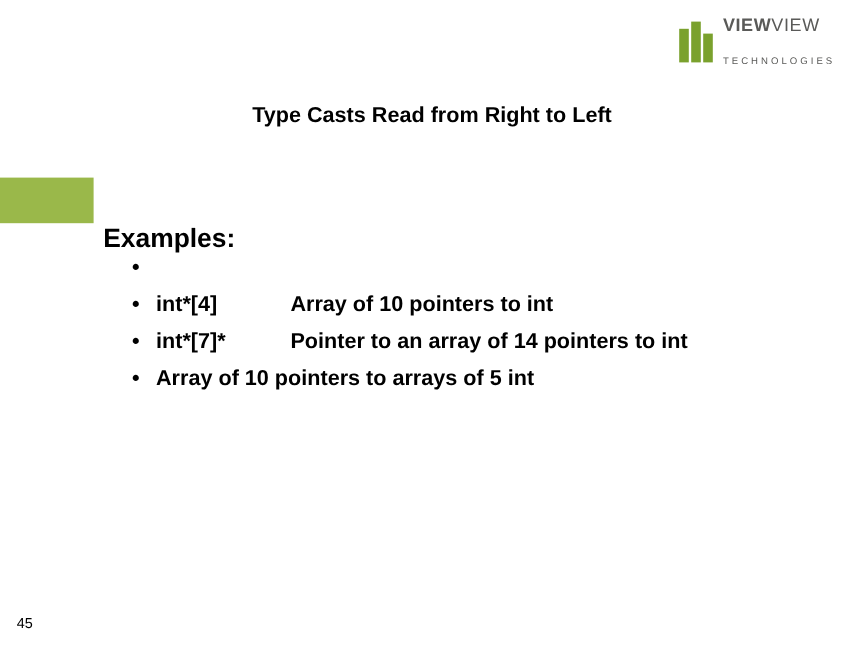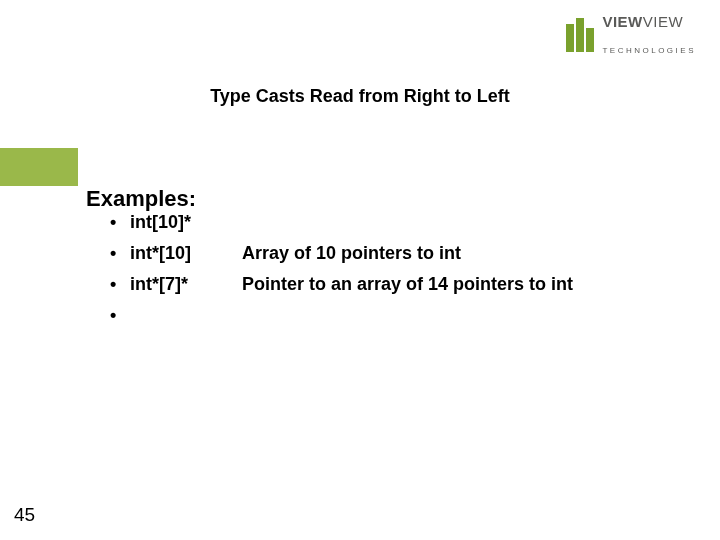--- a/index.html
+++ b/index.html
@@ -16,21 +16,21 @@
   .logo-text .t1 .thin { font-weight: normal; }
   .logo-text .t2 { font-size: 8px; letter-spacing: 2.5px; margin-top: 18px; }
   .title { position: absolute; top: 86px; left: 0; width: 720px; text-align: center; font-size: 18px; font-weight: bold; }
   .sidebar-block { position: absolute; top: 148px; left: 0; width: 78px; height: 38px; background: #9ab84a; }
   .subtitle { position: absolute; top: 150px; left: 86px; font-size: 22px; font-weight: bold; margin-top: 36px; }
   .list { position: absolute; top: 212px; left: 110px; font-size: 18px; font-weight: bold; }
   .list .row { display: flex; margin-bottom: 10px; }
   .list .bullet { width: 20px; flex: 0 0 20px; }
   .list .code { width: 112px; flex: 0 0 112px; }
   .list .desc { flex: 1; }
-  .pagenum { position: absolute; left: 14px; bottom: 14px; font-size: 19px; color: #000; }
+  .pagenum { position: absolute; left: 14px; bottom: 14px; font-size: 12px; color: #000; }
 </style>
 </head>
 <body>
 
 <div class="slide">
 
   <div class="logo">
     <div class="logo-bars">
       <div class="bar b1"></div>
       <div class="bar b2"></div>
@@ -45,31 +45,31 @@
   </div>
 
   <div class="title">Type Casts Read from Right to Left</div>
 
   <div class="sidebar-block"></div>
   <div class="subtitle">Examples:</div>
 
   <div class="list">
     <div class="row">
       <div class="bullet">•</div>
-      <div class="code">int[10]*</div>
     </div>
     <div class="row">
       <div class="bullet">•</div>
-      <div class="code">int*[10]</div>
+      <div class="code">int*[4]</div>
       <div class="desc">Array of 10 pointers to int</div>
     </div>
     <div class="row">
       <div class="bullet">•</div>
       <div class="code">int*[7]*</div>
       <div class="desc">Pointer to an array of 14 pointers to int</div>
     </div>
     <div class="row">
       <div class="bullet">•</div>
+      <div class="desc">Array of 10 pointers to arrays of 5 int</div>
     </div>
   </div>
 
   <div class="pagenum">45</div>
 </div>
 
 </body></html>

